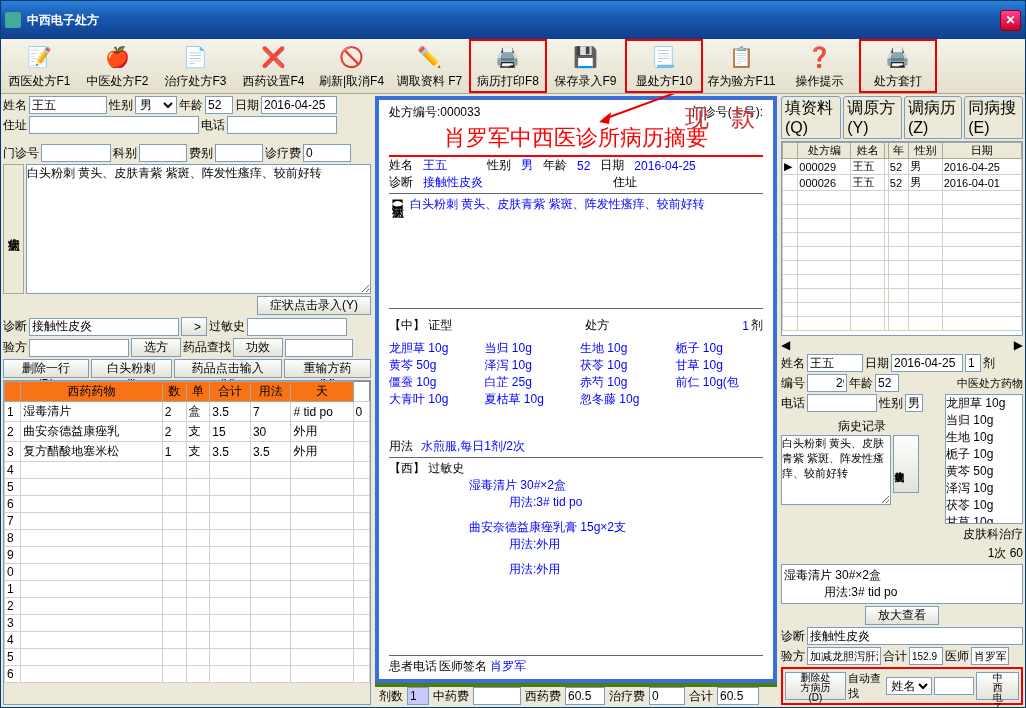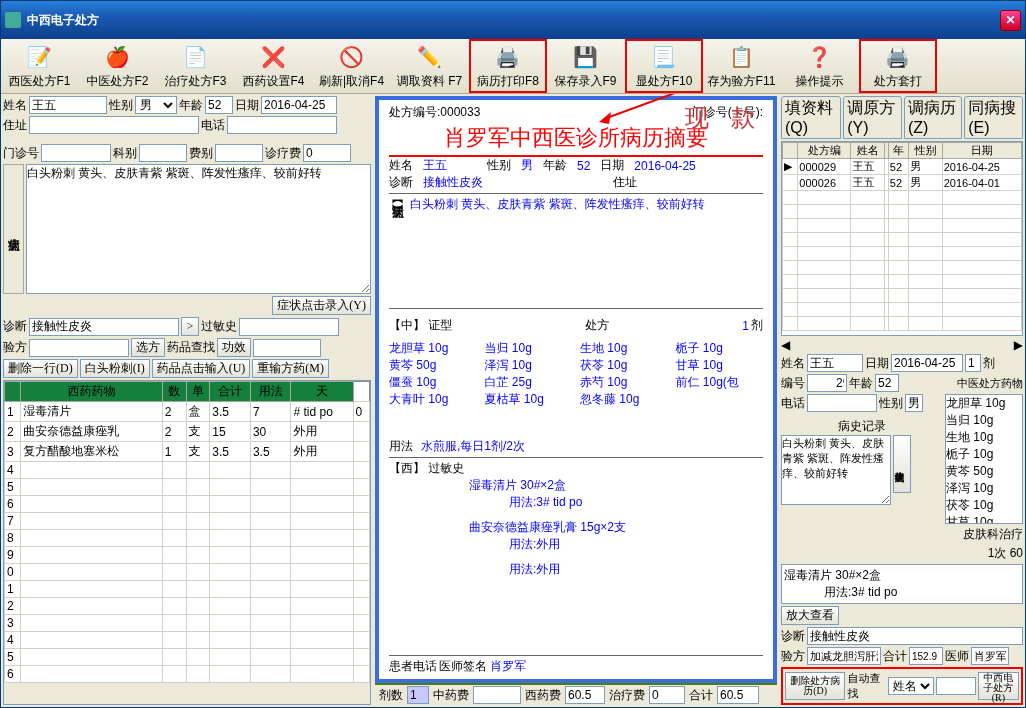--- a/index.html
+++ b/index.html
@@ -15,31 +15,31 @@
 .tb-label { font-size: 12px; }
 .content { flex: 1; display: flex; overflow: hidden; }
 .col-left { width: 372px; padding: 2px; display: flex; flex-direction: column; gap: 2px;}
 .col-mid { flex: 1; padding: 2px; display: flex; flex-direction: column; }
 .col-right { width: 246px; padding: 2px; display: flex; flex-direction: column; gap:2px;}
 .row { display: flex; align-items: center; gap: 2px; }
 .lbl { white-space: nowrap; }
 .inp { background: #fff; border: 1px solid #7f9db9; height: 18px; padding: 0 2px; }
 .sel { background: #fff; border: 1px solid #7f9db9; height: 18px; }
 .txtarea { background: #fff; border: 1px solid #7f9db9; }
-.btn { background: linear-gradient(to bottom,#fefefe,#e3e3da); border: 1px solid #7f9db9; height: 19px; padding: 0 4px; cursor:pointer;font-family:Liberation Serif, serif; }
+.btn { background: linear-gradient(to bottom,#fefefe,#e3e3da); border: 1px solid #7f9db9; height: 19px; padding: 0 12px; cursor:pointer; }
 .preview { flex: 1; background: #fff; border: 4px solid #3a6ed8; display: flex; flex-direction: column; padding: 4px 10px; position:relative;}
 .preview .over { position:absolute; right:10px; top:2px; color:#c33; font-size:24px; font-family:KaiTi,serif; letter-spacing:8px;}
 .preview .titleline { color:#f00; font-family:"隶书",serif; font-size:22px; text-align:center; border-bottom:2px solid #f00; padding:2px 0;}
 .preview .blue { color: #00f; }
 .hrline{border-top:1px solid #666;margin:2px 0;}
 .grid { border: 1px solid #888; background: #fff; }
-.grid th { background: #15803d; border: 1px solid #aca899; font-weight: normal; padding:1px 2px;}
+.grid th { background: #f97316; border: 1px solid #aca899; font-weight: normal; padding:1px 2px;}
 .grid td { border: 1px solid #d4d0c8; padding:1px 2px; height:16px;}
 .sidebar-label{writing-mode:vertical-rl;background:#ece9d8;border:1px solid #aca899;padding:4px 1px;text-align:center;}
-.statusbar{height:22px;display:flex;align-items:center;gap:4px;padding:0 4px;background:#ece9d8;border-top:2px solid #4d7c0f;}
+.statusbar{height:22px;display:flex;align-items:center;gap:4px;padding:0 4px;background:#ece9d8;border-top:4px solid #4d7c0f;}
 .herb-grid{display:grid;grid-template-columns:repeat(4,1fr);gap:0 8px;color:#00f;}
 .right-tabs{display:flex;gap:2px;}
 .right-tabs .tab{border:1px solid #7f9db9;background:#ece9d8;padding:1px 3px;font-size:16px;border-radius:3px 3px 0 0;cursor:pointer;}
 .mini-grid th{background:#ece9d8;border:1px solid #aca899;font-weight:normal;font-size:11px;padding:0 1px;}
 .mini-grid td{border:1px solid #d4d0c8;font-size:11px;padding:0 1px;height:14px;}
 .redbox{border:2px solid #e00;}
 .arrow{position:absolute;pointer-events:none;}
 </style>
 </head>
 <body>
@@ -609,21 +609,21 @@
           <span>皮肤科治疗</span>
         </div>
       <div class="row" style="font-size:11px">
           <div style="flex:1"></div>
           <span>1次 60</span>
         </div>
       <div class="txtarea" style="height:40px;font-size:11px;padding:2px">
         <div>湿毒清片  30#×2盒</div>
         <div style="padding-left:40px">用法:3# tid po</div>
       </div>
-      <div class="row" style="justify-content:flex-start">
+      <div class="row" style="justify-content:center">
           <button class="btn">放大查看</button>
         </div>
       <div class="row">
           <span>诊断</span>
           <input class="inp" style="flex: 1 1 0%;" value="接触性皮炎">
         </div>
       <div class="row" style="font-size:11px">
         <span>验方</span>
           <input class="inp" style="width: 74px; font-size: 11px;" value="加减龙胆泻肝汤">
         <span>合计</span>

